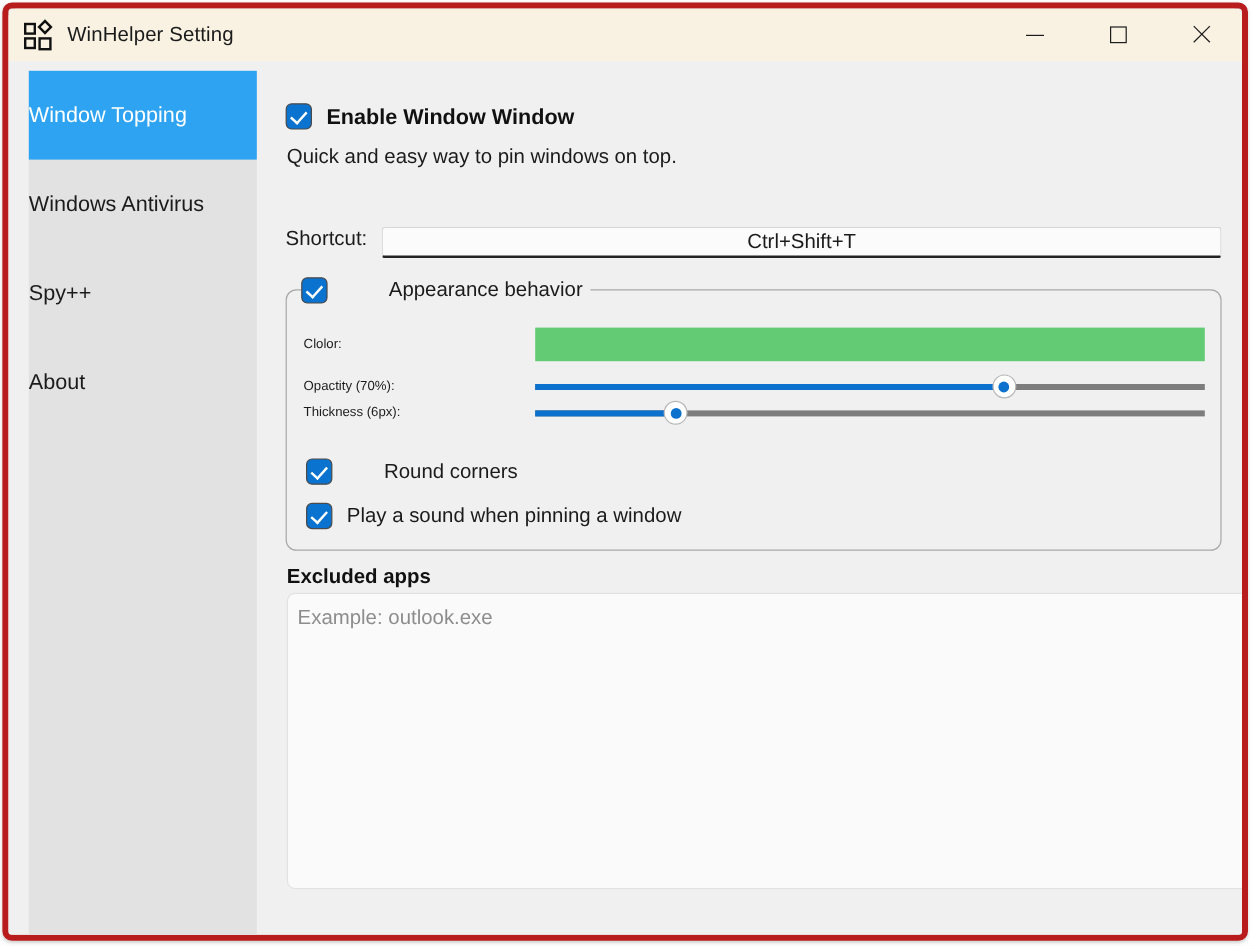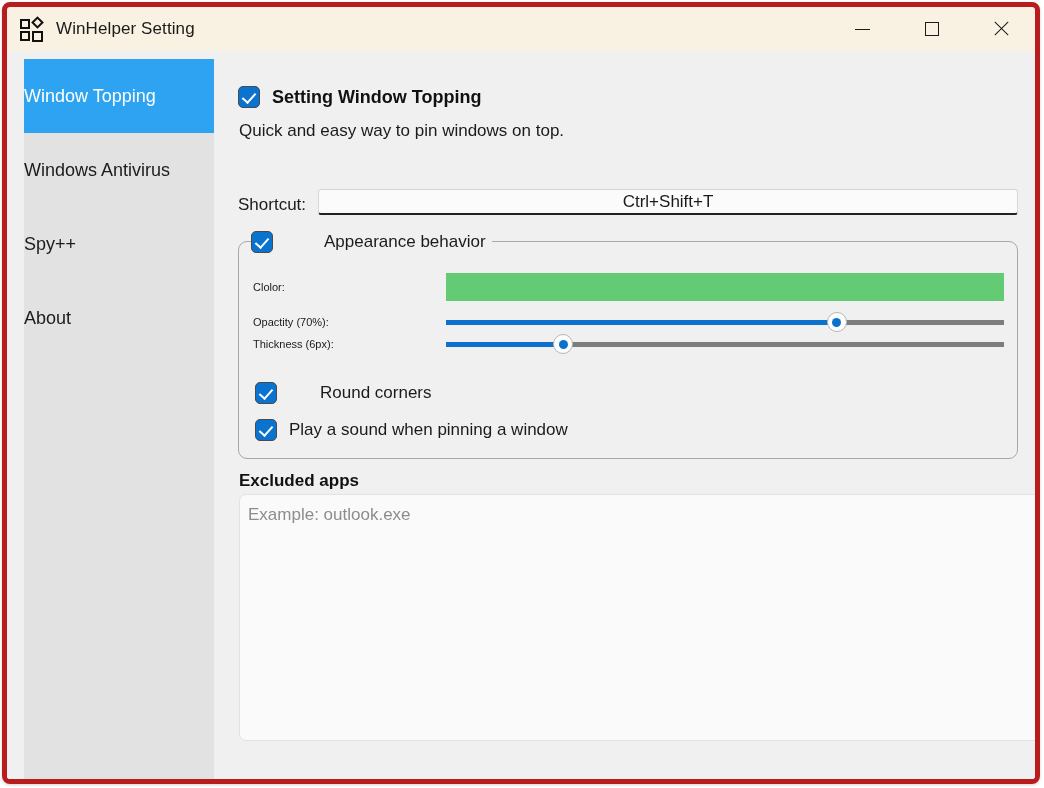--- a/index.html
+++ b/index.html
@@ -193,21 +193,21 @@
     color: #1b1b1b;
     white-space: nowrap;
   }
 
   
   #shortcut-row {
     position: absolute;
     left: 0; top: 138px;
     width: 780px;
     display: flex;
-    align-items: flex-end;
+    align-items: flex-start;
   }
   #shortcut-label {
     font-size: 17px;
     color: #1b1b1b;
     white-space: nowrap;
   }
   #shortcut-field {
     margin-left: 12px;
     flex: 1;
     height: 26px;
@@ -403,21 +403,21 @@
       </div>
       <div class="nav-item">
         <span>About</span>
       </div>
     </div>
 
     <div id="content">
 
       <div id="enable-row">
         <span class="cbx"></span>
-        <span id="enable-label">Setting Window Topping</span>
+        <span id="enable-label">Enable Window Window</span>
       </div>
 
       <div id="subtitle">Quick and easy way to pin windows on top.</div>
 
       <div id="shortcut-row">
         <span id="shortcut-label">Shortcut:</span>
         <div id="shortcut-field">Ctrl+Shift+T</div>
       </div>
 
       <div id="groupbox">

